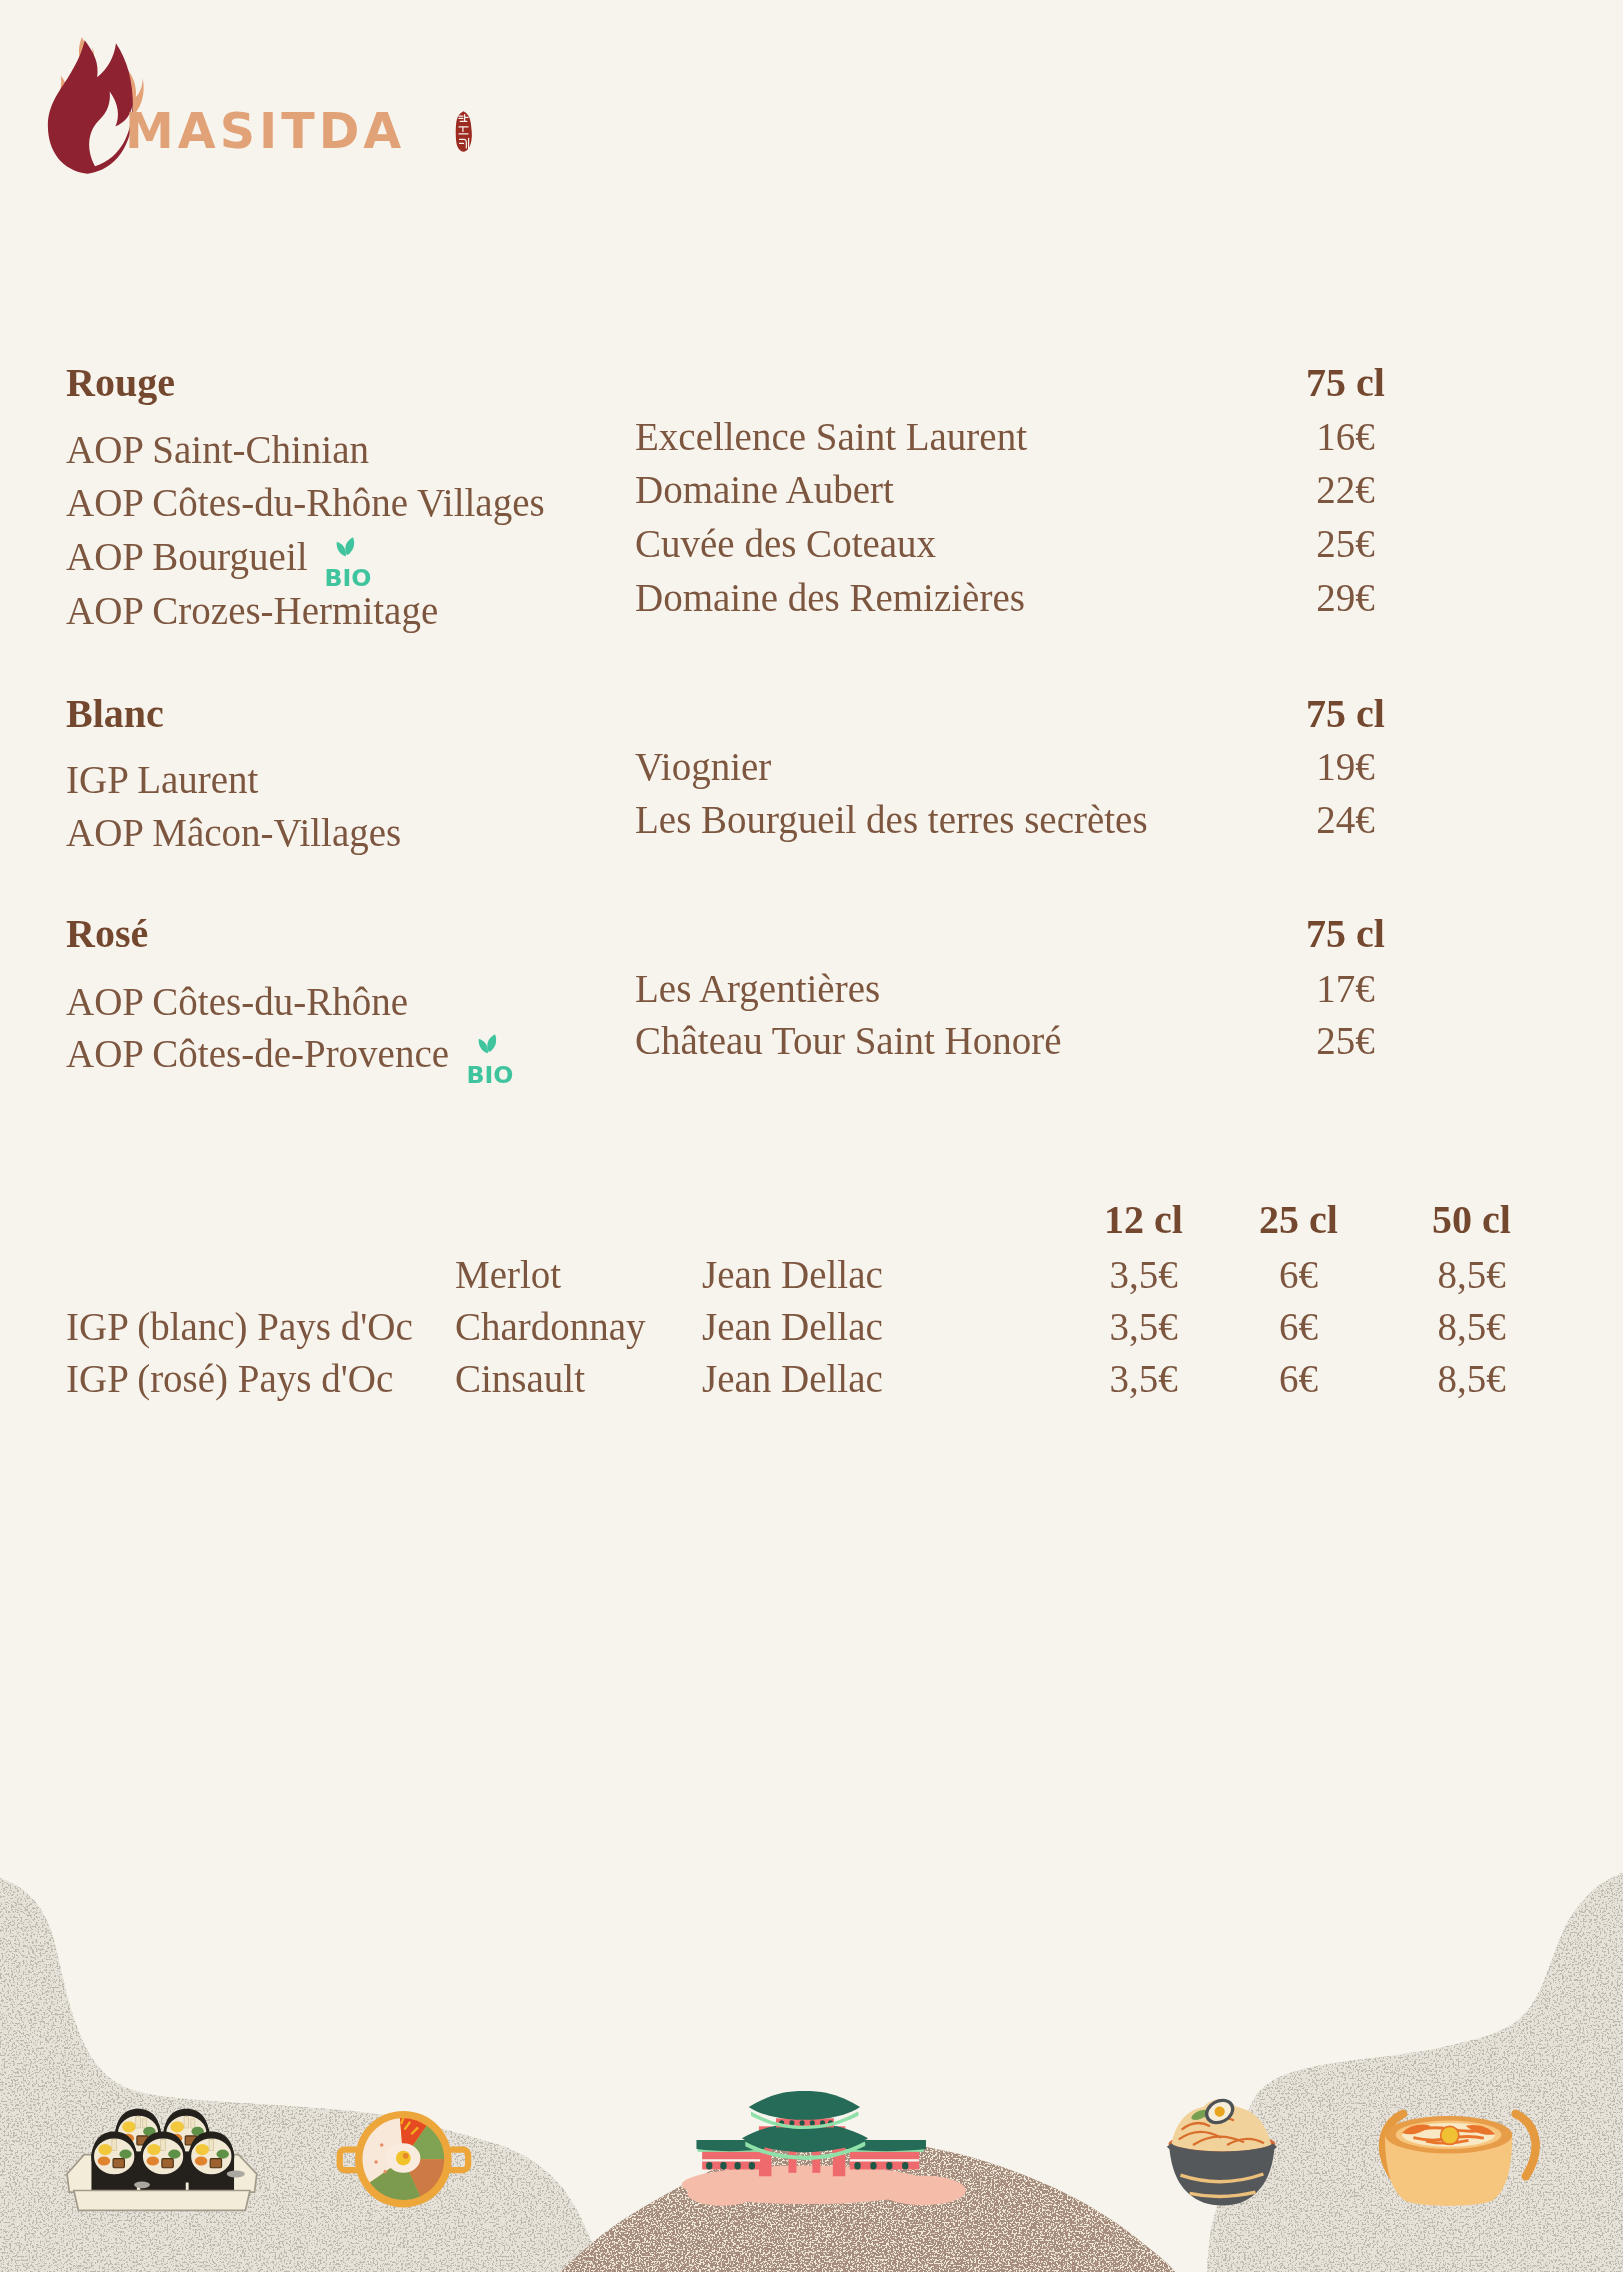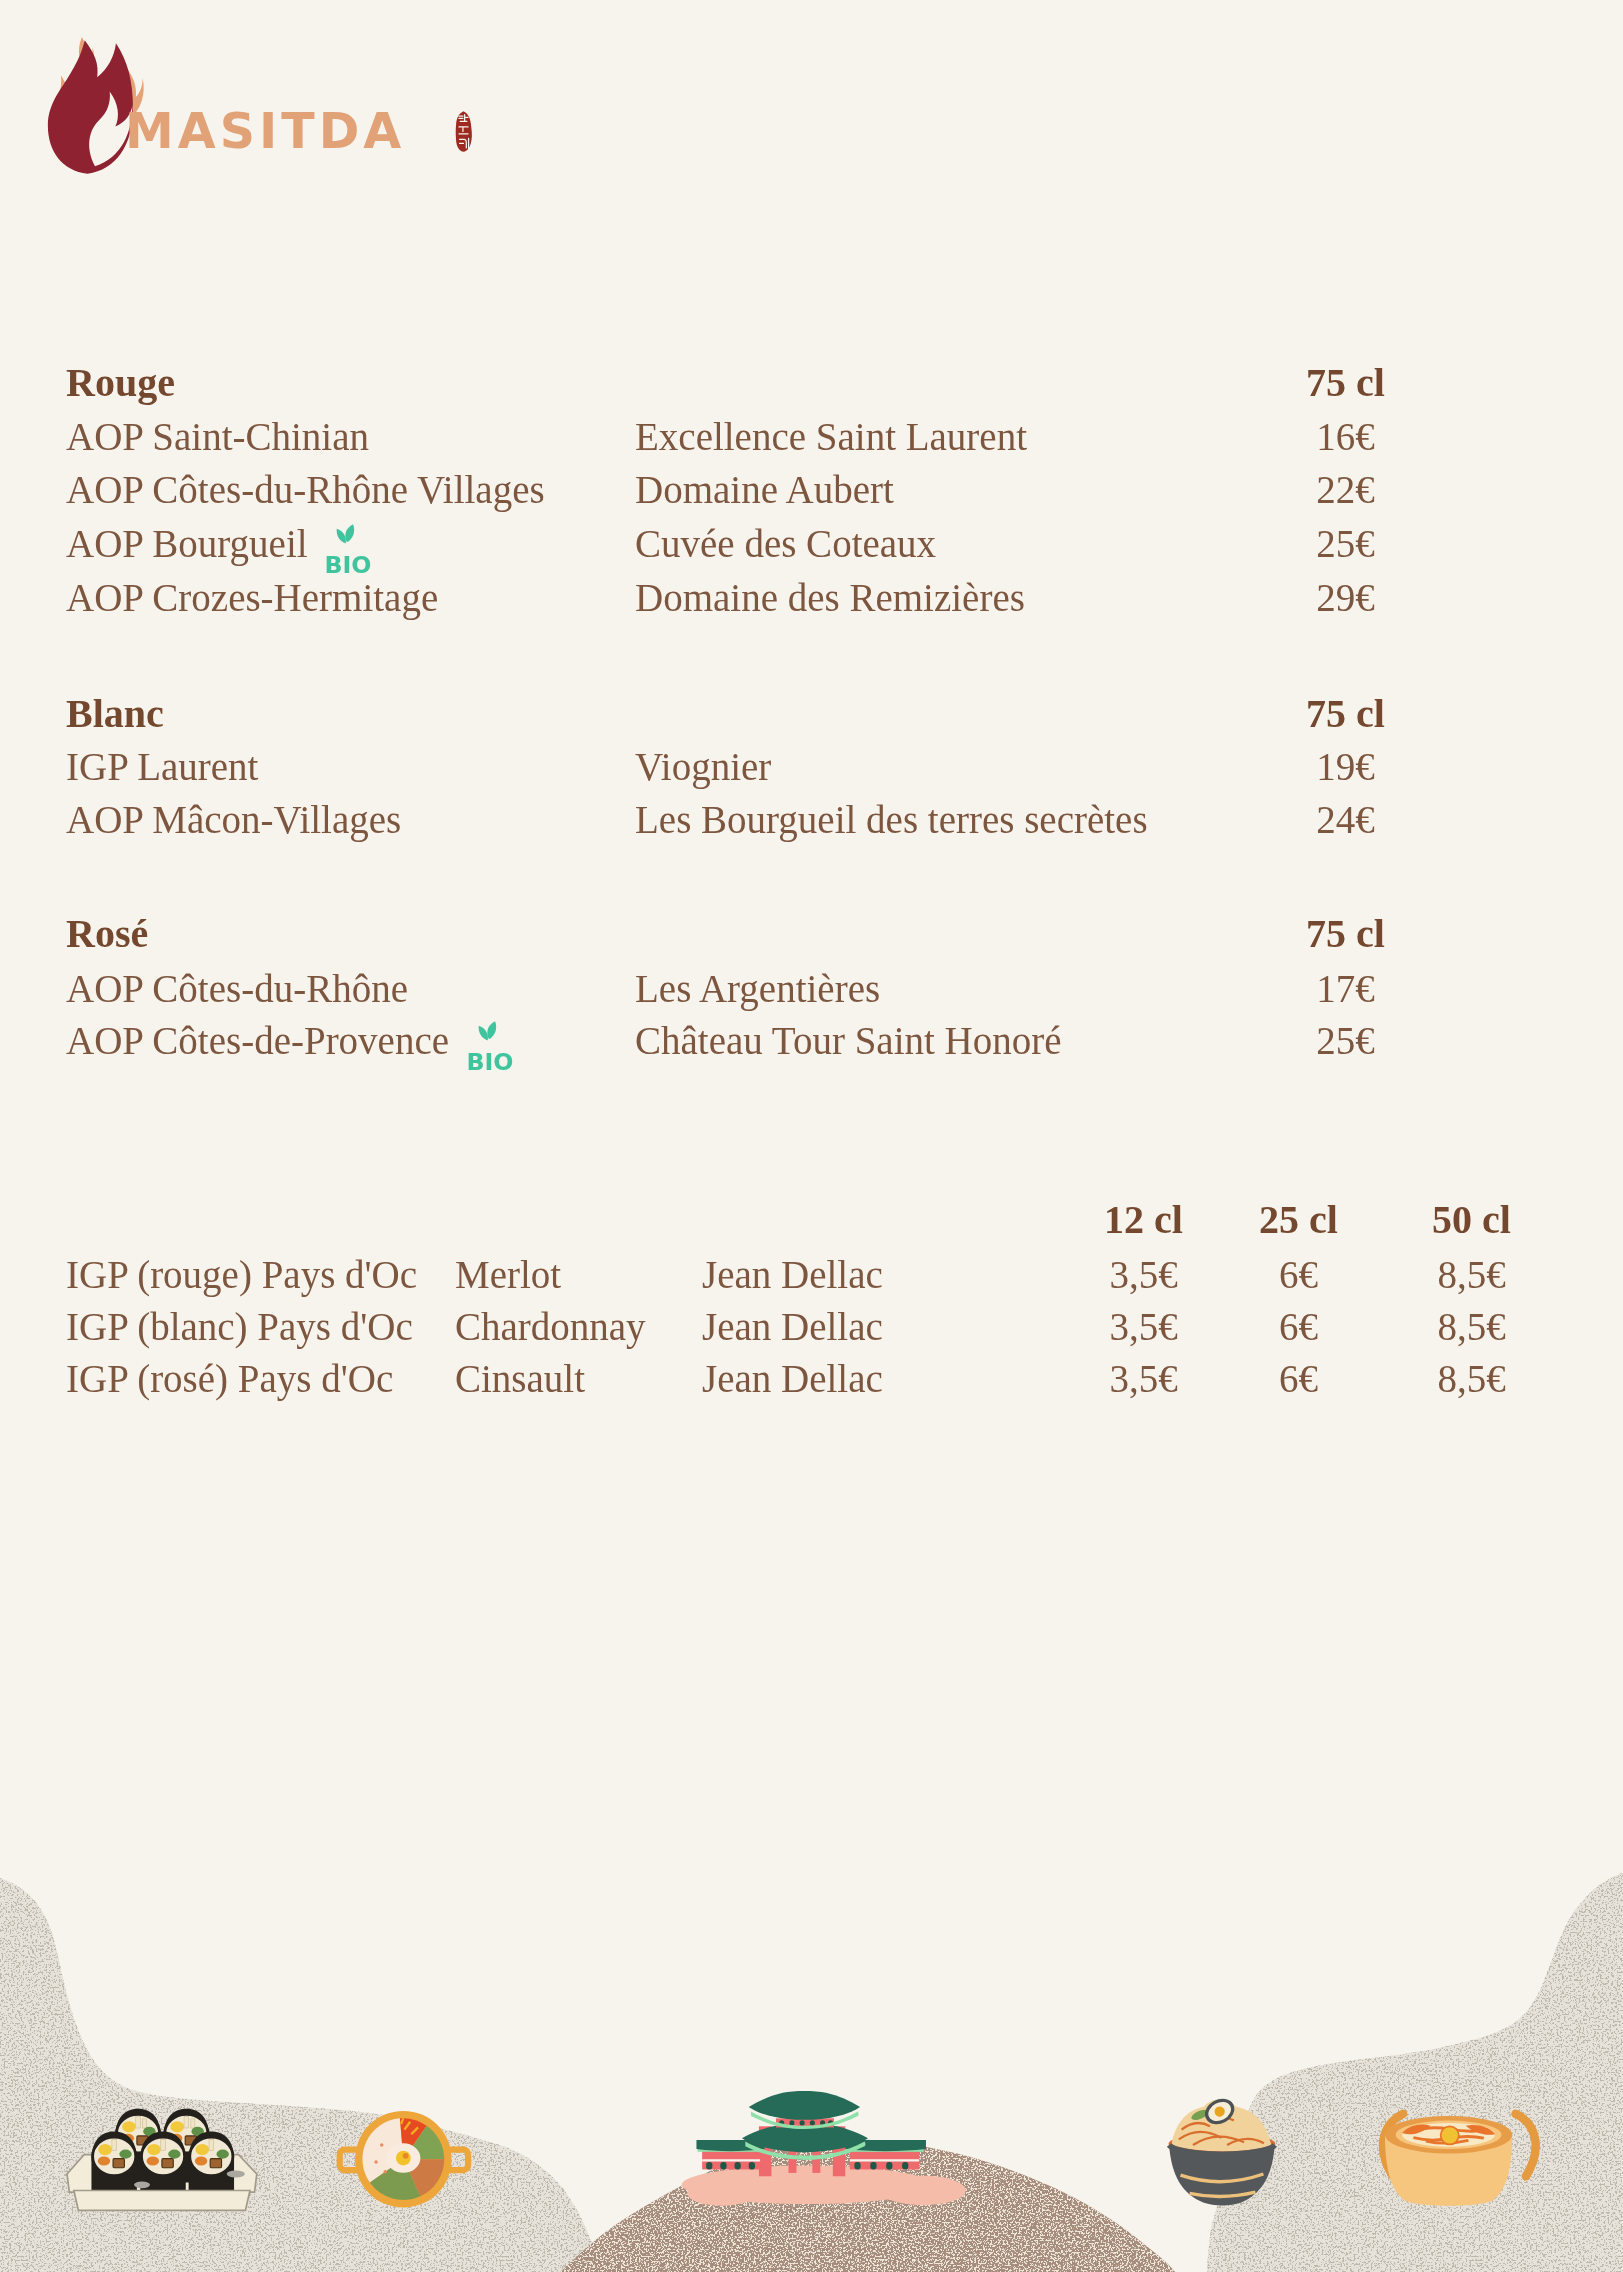--- a/index.html
+++ b/index.html
@@ -2,21 +2,21 @@
 <html style="font-size:9px"><head>
 <meta charset="utf-8">
 <style>
   html,body{margin:0;padding:0;background:#e8e5de;}
   .page{position:relative;width:1623px;height:2273px;background:#f7f4ed;overflow:hidden;
         font-family:"Liberation Serif",serif;color:#7d5640;}
   .t{position:absolute;height:52px;line-height:52px;font-size:39px;white-space:nowrap;color:#7d5640;text-align:center;}
   .hd{font-weight:bold;font-size:40px;color:#73482f;}
   .pricebox{width:187px;}
   .pcell{width:159px;text-align:center;}
-  .region{display:flex;align-items:center;gap:14.8px;}
+  .region{display:flex;align-items:center;gap:14.8px;margin-top:13px;}
   .title{position:absolute;top:218px;left:0;width:100%;height:67px;line-height:67px;text-align:center;
          font-size:64px;font-weight:bold;letter-spacing:3.4px;color:#6d4833;}
   .brand{position:absolute;left:125px;top:106px;height:51px;line-height:51px;
          font-family:"DejaVu Sans",sans-serif;font-weight:bold;font-size:49px;letter-spacing:4px;color:#e2a278;}
   .flame{position:absolute;left:28px;top:29.5px;}
   .seal{position:absolute;left:452px;top:110px;}
   .bio{transform:translateY(5.7px);flex:0 0 auto;}
   .footer{position:absolute;left:0;bottom:0;}
 </style>
 </head>
@@ -107,21 +107,20 @@
       <text x="46" y="88" text-anchor="middle" font-family="DejaVu Sans, sans-serif" font-weight="bold" font-size="42" fill="#3fc49e">BIO</text>
     </svg>
   </div>
   <div class="t" style="left:635px;top:1015px">Château Tour Saint Honoré</div>
   <div class="t pricebox" style="left:1252px;top:1015px">25€</div>
 
   <div class="t hd pcell" style="left:1064px;top:1194px">12 cl</div>
   <div class="t hd pcell" style="left:1219px;top:1194px">25 cl</div>
   <div class="t hd pcell" style="left:1392px;top:1194px">50 cl</div>
 
-  <div class="t" style="left:66px;top:1249px">IGP (rouge) Pays d'Oc</div>
   <div class="t" style="left:455px;top:1249px">Merlot</div>
   <div class="t" style="left:702px;top:1249px">Jean Dellac</div>
   <div class="t pcell" style="left:1064px;top:1249px">3,5€</div>
   <div class="t pcell" style="left:1219px;top:1249px">6€</div>
   <div class="t pcell" style="left:1392px;top:1249px">8,5€</div>
 
   <div class="t" style="left:66px;top:1301px">IGP (blanc) Pays d'Oc</div>
   <div class="t" style="left:455px;top:1301px">Chardonnay</div>
   <div class="t" style="left:702px;top:1301px">Jean Dellac</div>
   <div class="t pcell" style="left:1064px;top:1301px">3,5€</div>

